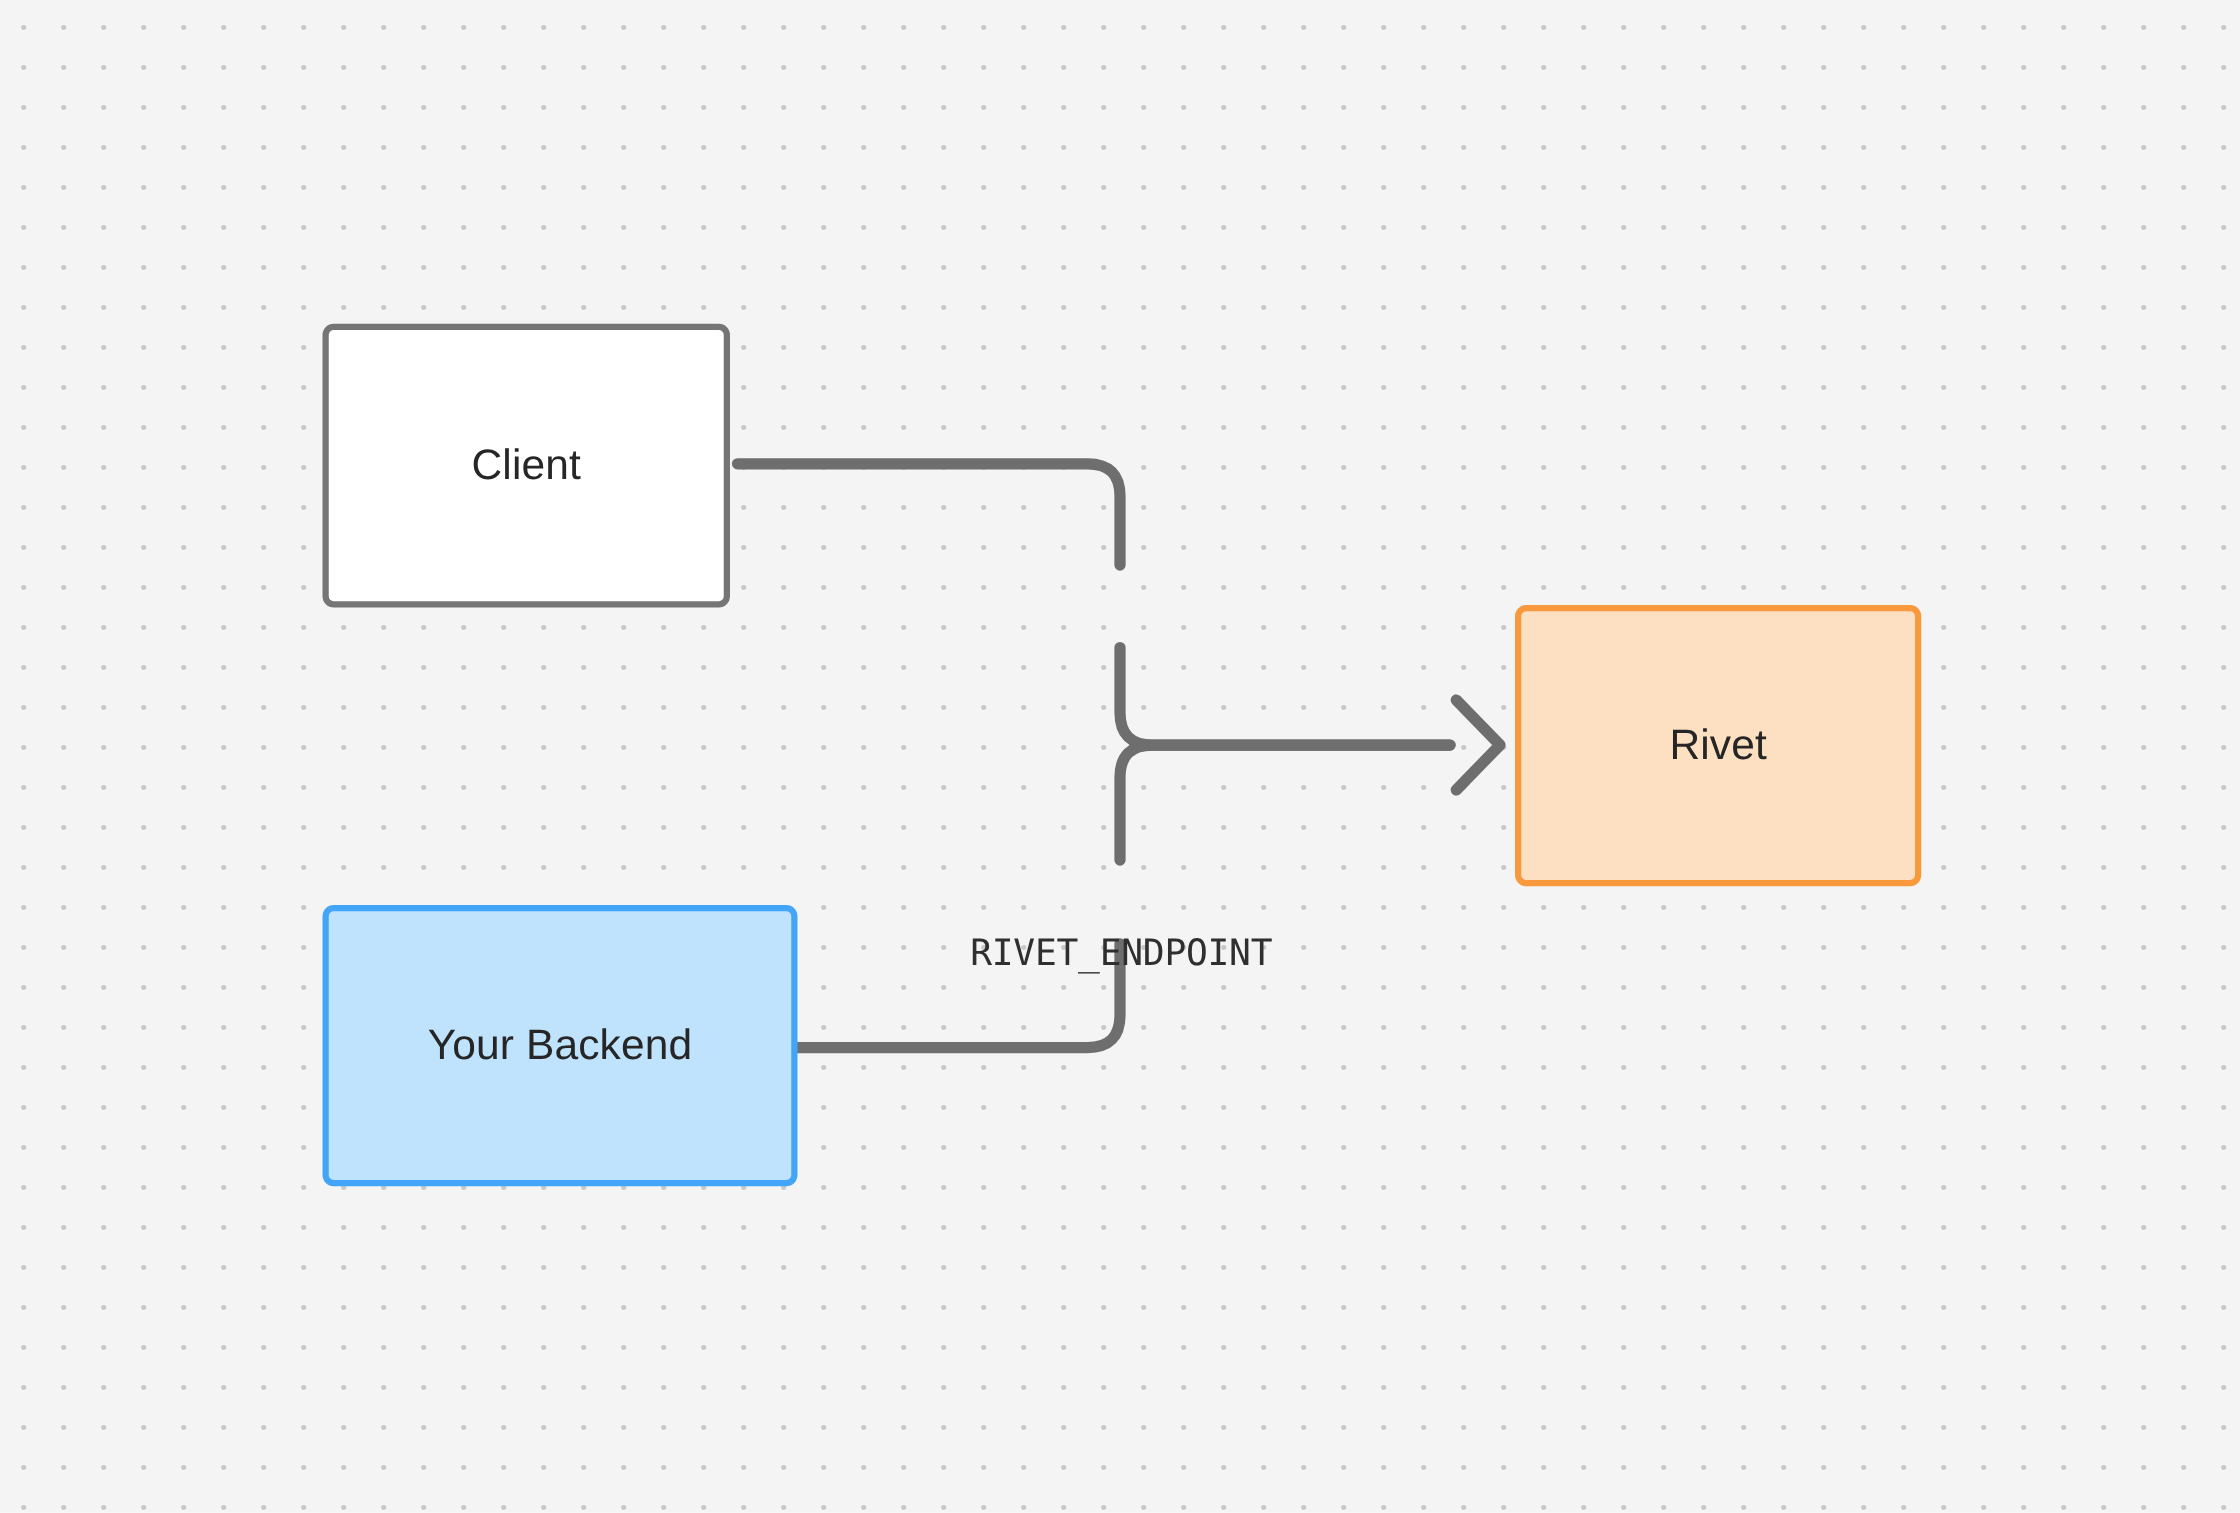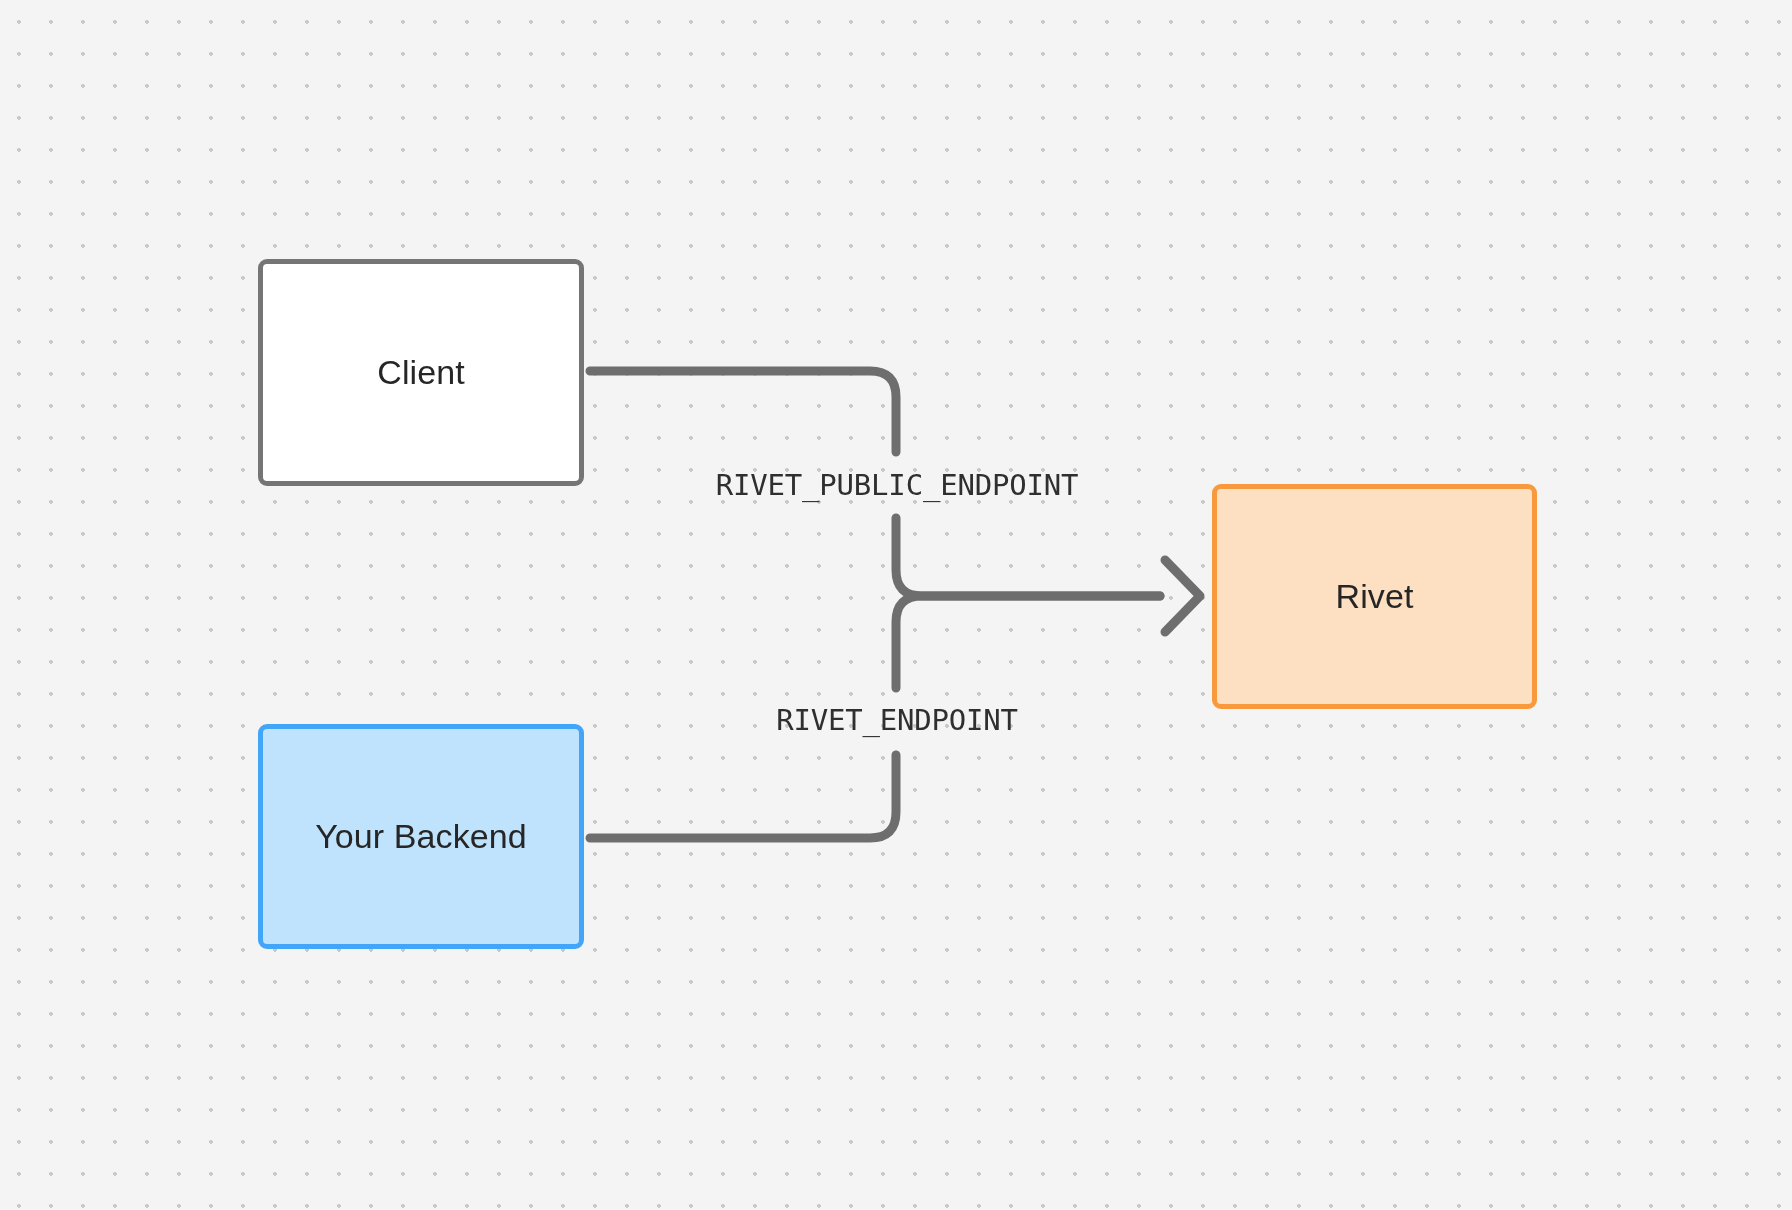--- a/index.html
+++ b/index.html
@@ -62,21 +62,21 @@
     width: 326px;
     height: 227px;
     background: #ffffff;
     border-color: #757575;
   }
 
   
   #node-backend {
     left: 258px;
     top: 724px;
-    width: 326px;
+    width: 380px;
     height: 225px;
     background: #bfe3fd;
     border-color: #43a5f8;
   }
 
   
   #node-rivet {
     left: 1212px;
     top: 484px;
     width: 325px;
@@ -97,21 +97,21 @@
     padding: 0 4px;
   }
 
   #label-public {
     left: 897px;
     top: 485px;
   }
 
   #label-private {
     left: 897px;
-    top: 720px;
+    top: 762px;
   }
 </style>
 </head>
 <body>
 
 <div id="canvas">
 
   <svg id="edges" viewBox="0 0 1792 1210" width="1792" height="1210" xmlns="http://www.w3.org/2000/svg">
 
     <path d="M 590 371 L 870 371 Q 896 371 896 397 L 896 452" fill="none" stroke="#6e6e6e" stroke-width="9" stroke-linecap="round" stroke-linejoin="round"></path>
@@ -130,17 +130,16 @@
   </div>
 
   <div class="node" id="node-backend">
     <span class="node-label">Your Backend</span>
   </div>
 
   <div class="node" id="node-rivet">
     <span class="node-label">Rivet</span>
   </div>
 
-  <div class="edge-label" id="label-public">RIVET_PUBLIC_ENDPOINT</div>
 
   <div class="edge-label" id="label-private">RIVET_ENDPOINT</div>
 
 </div>
 
 </body></html>

